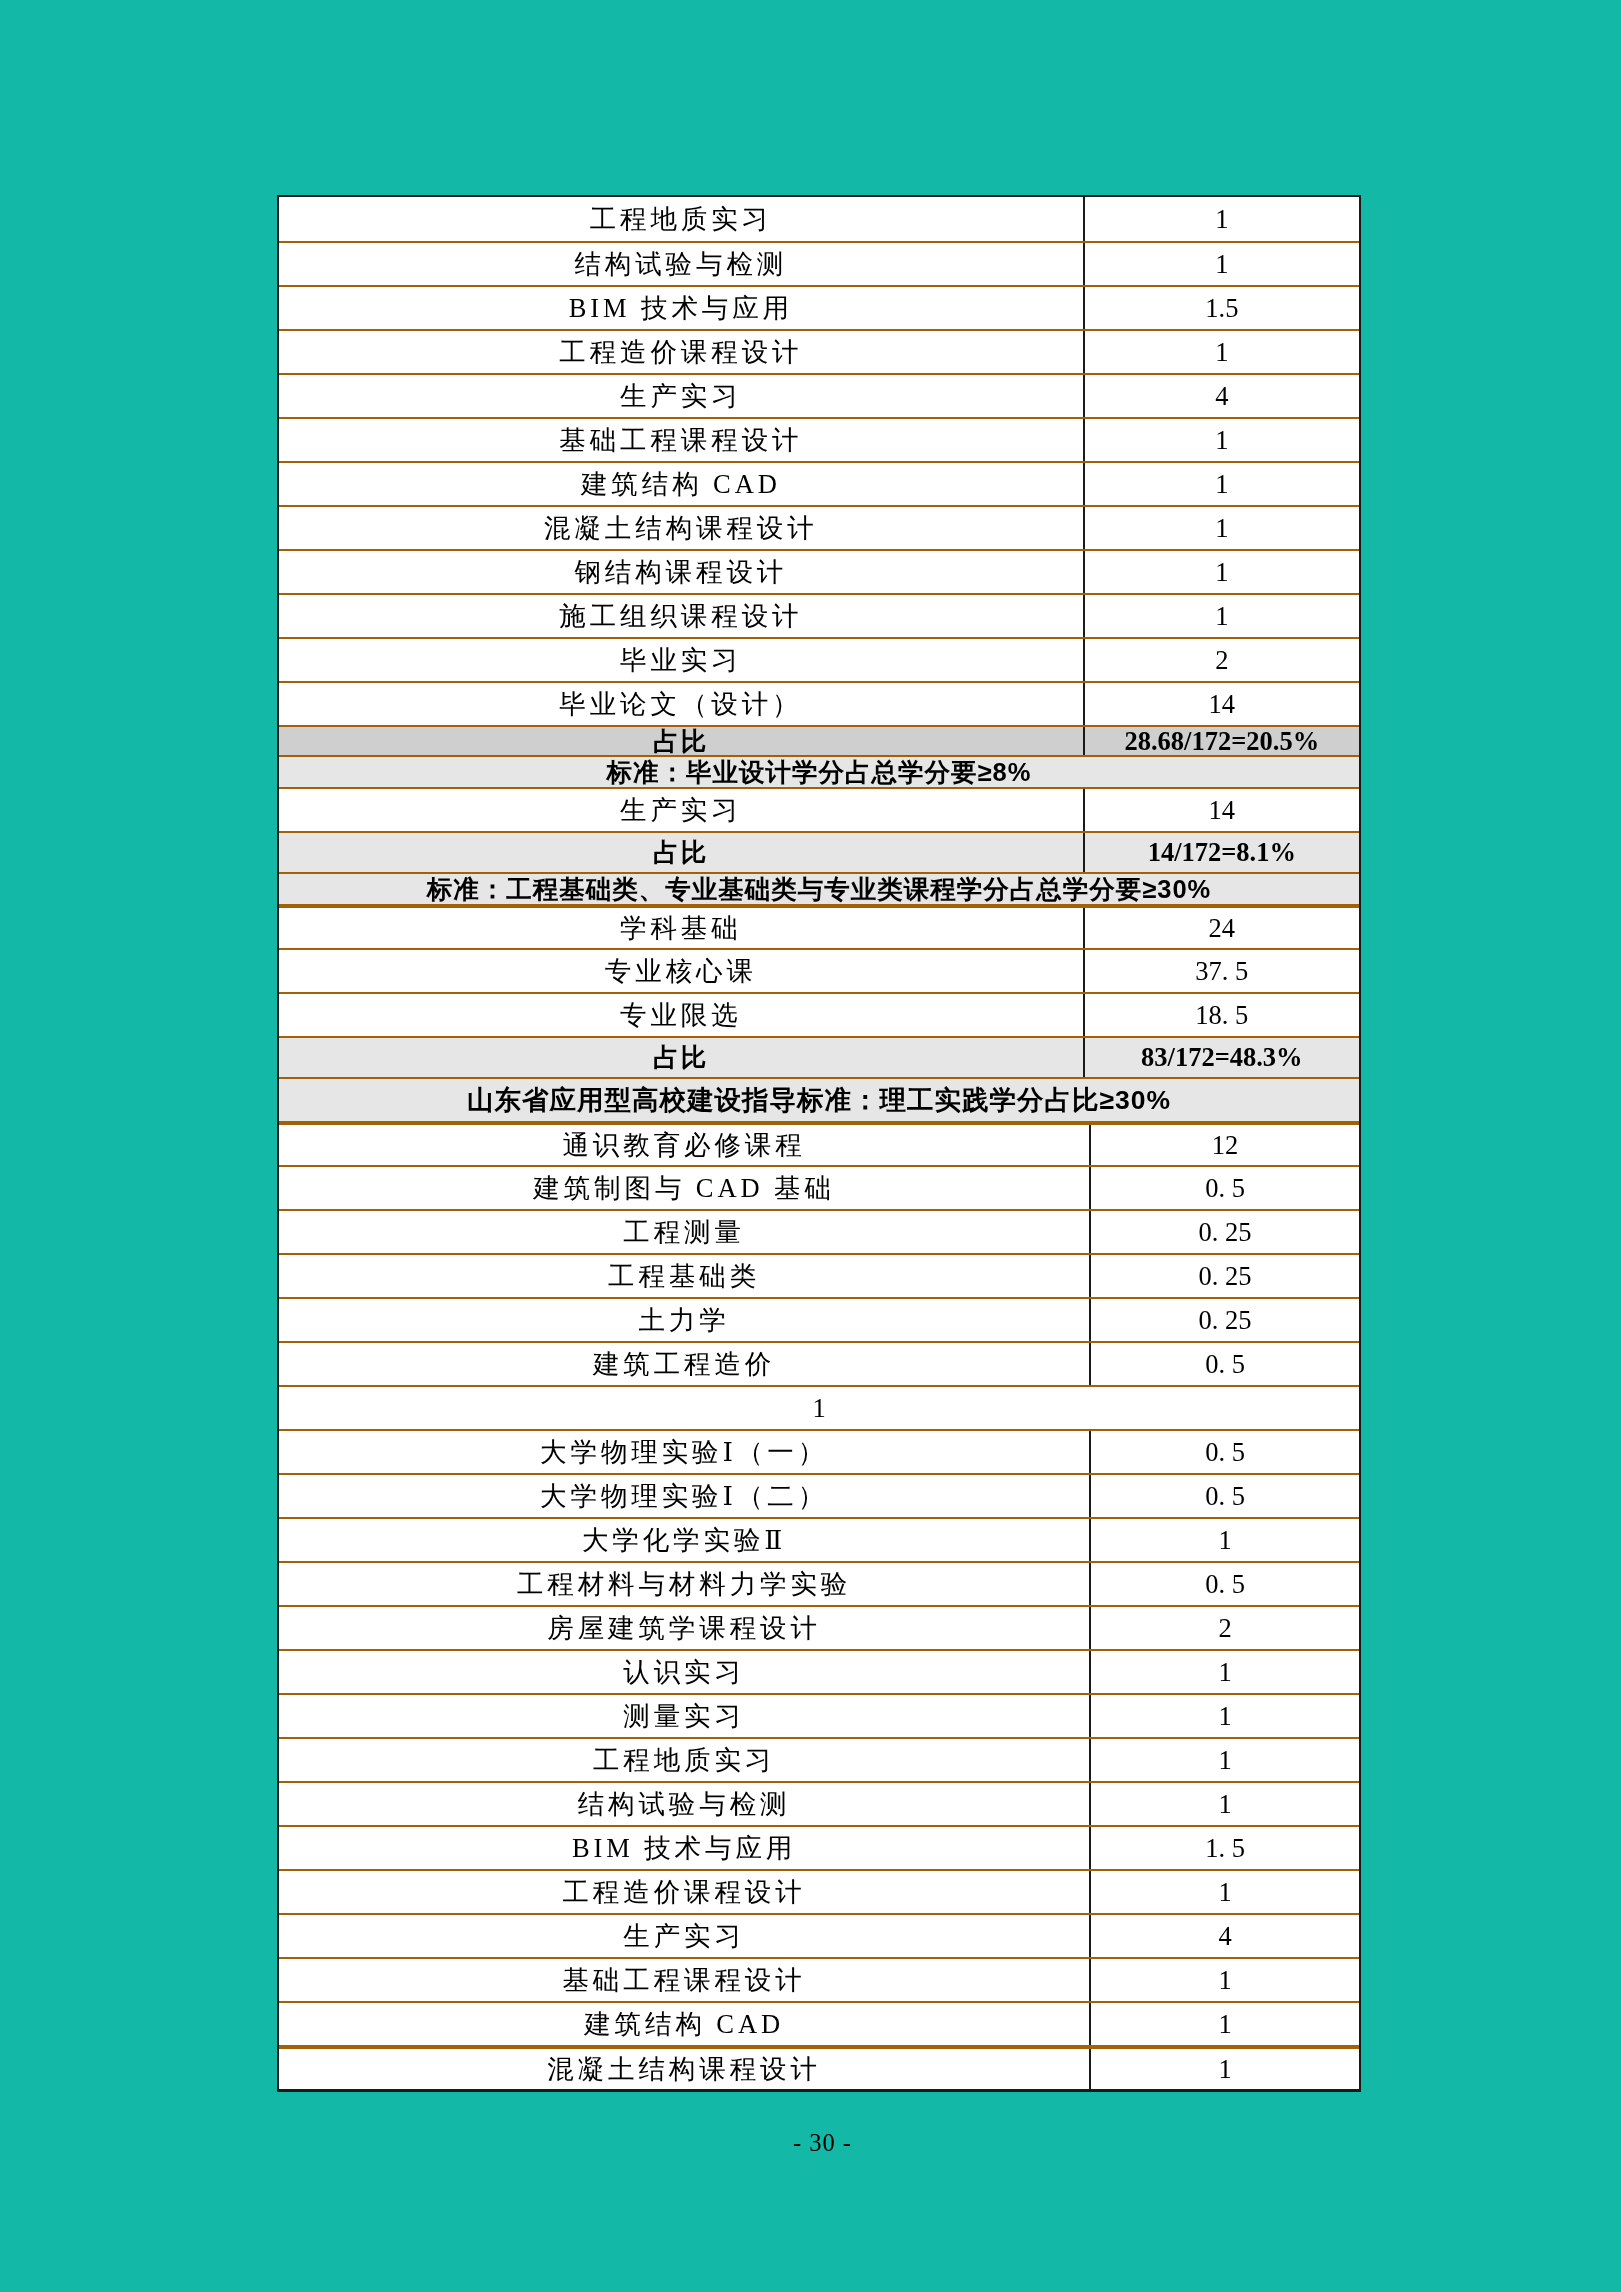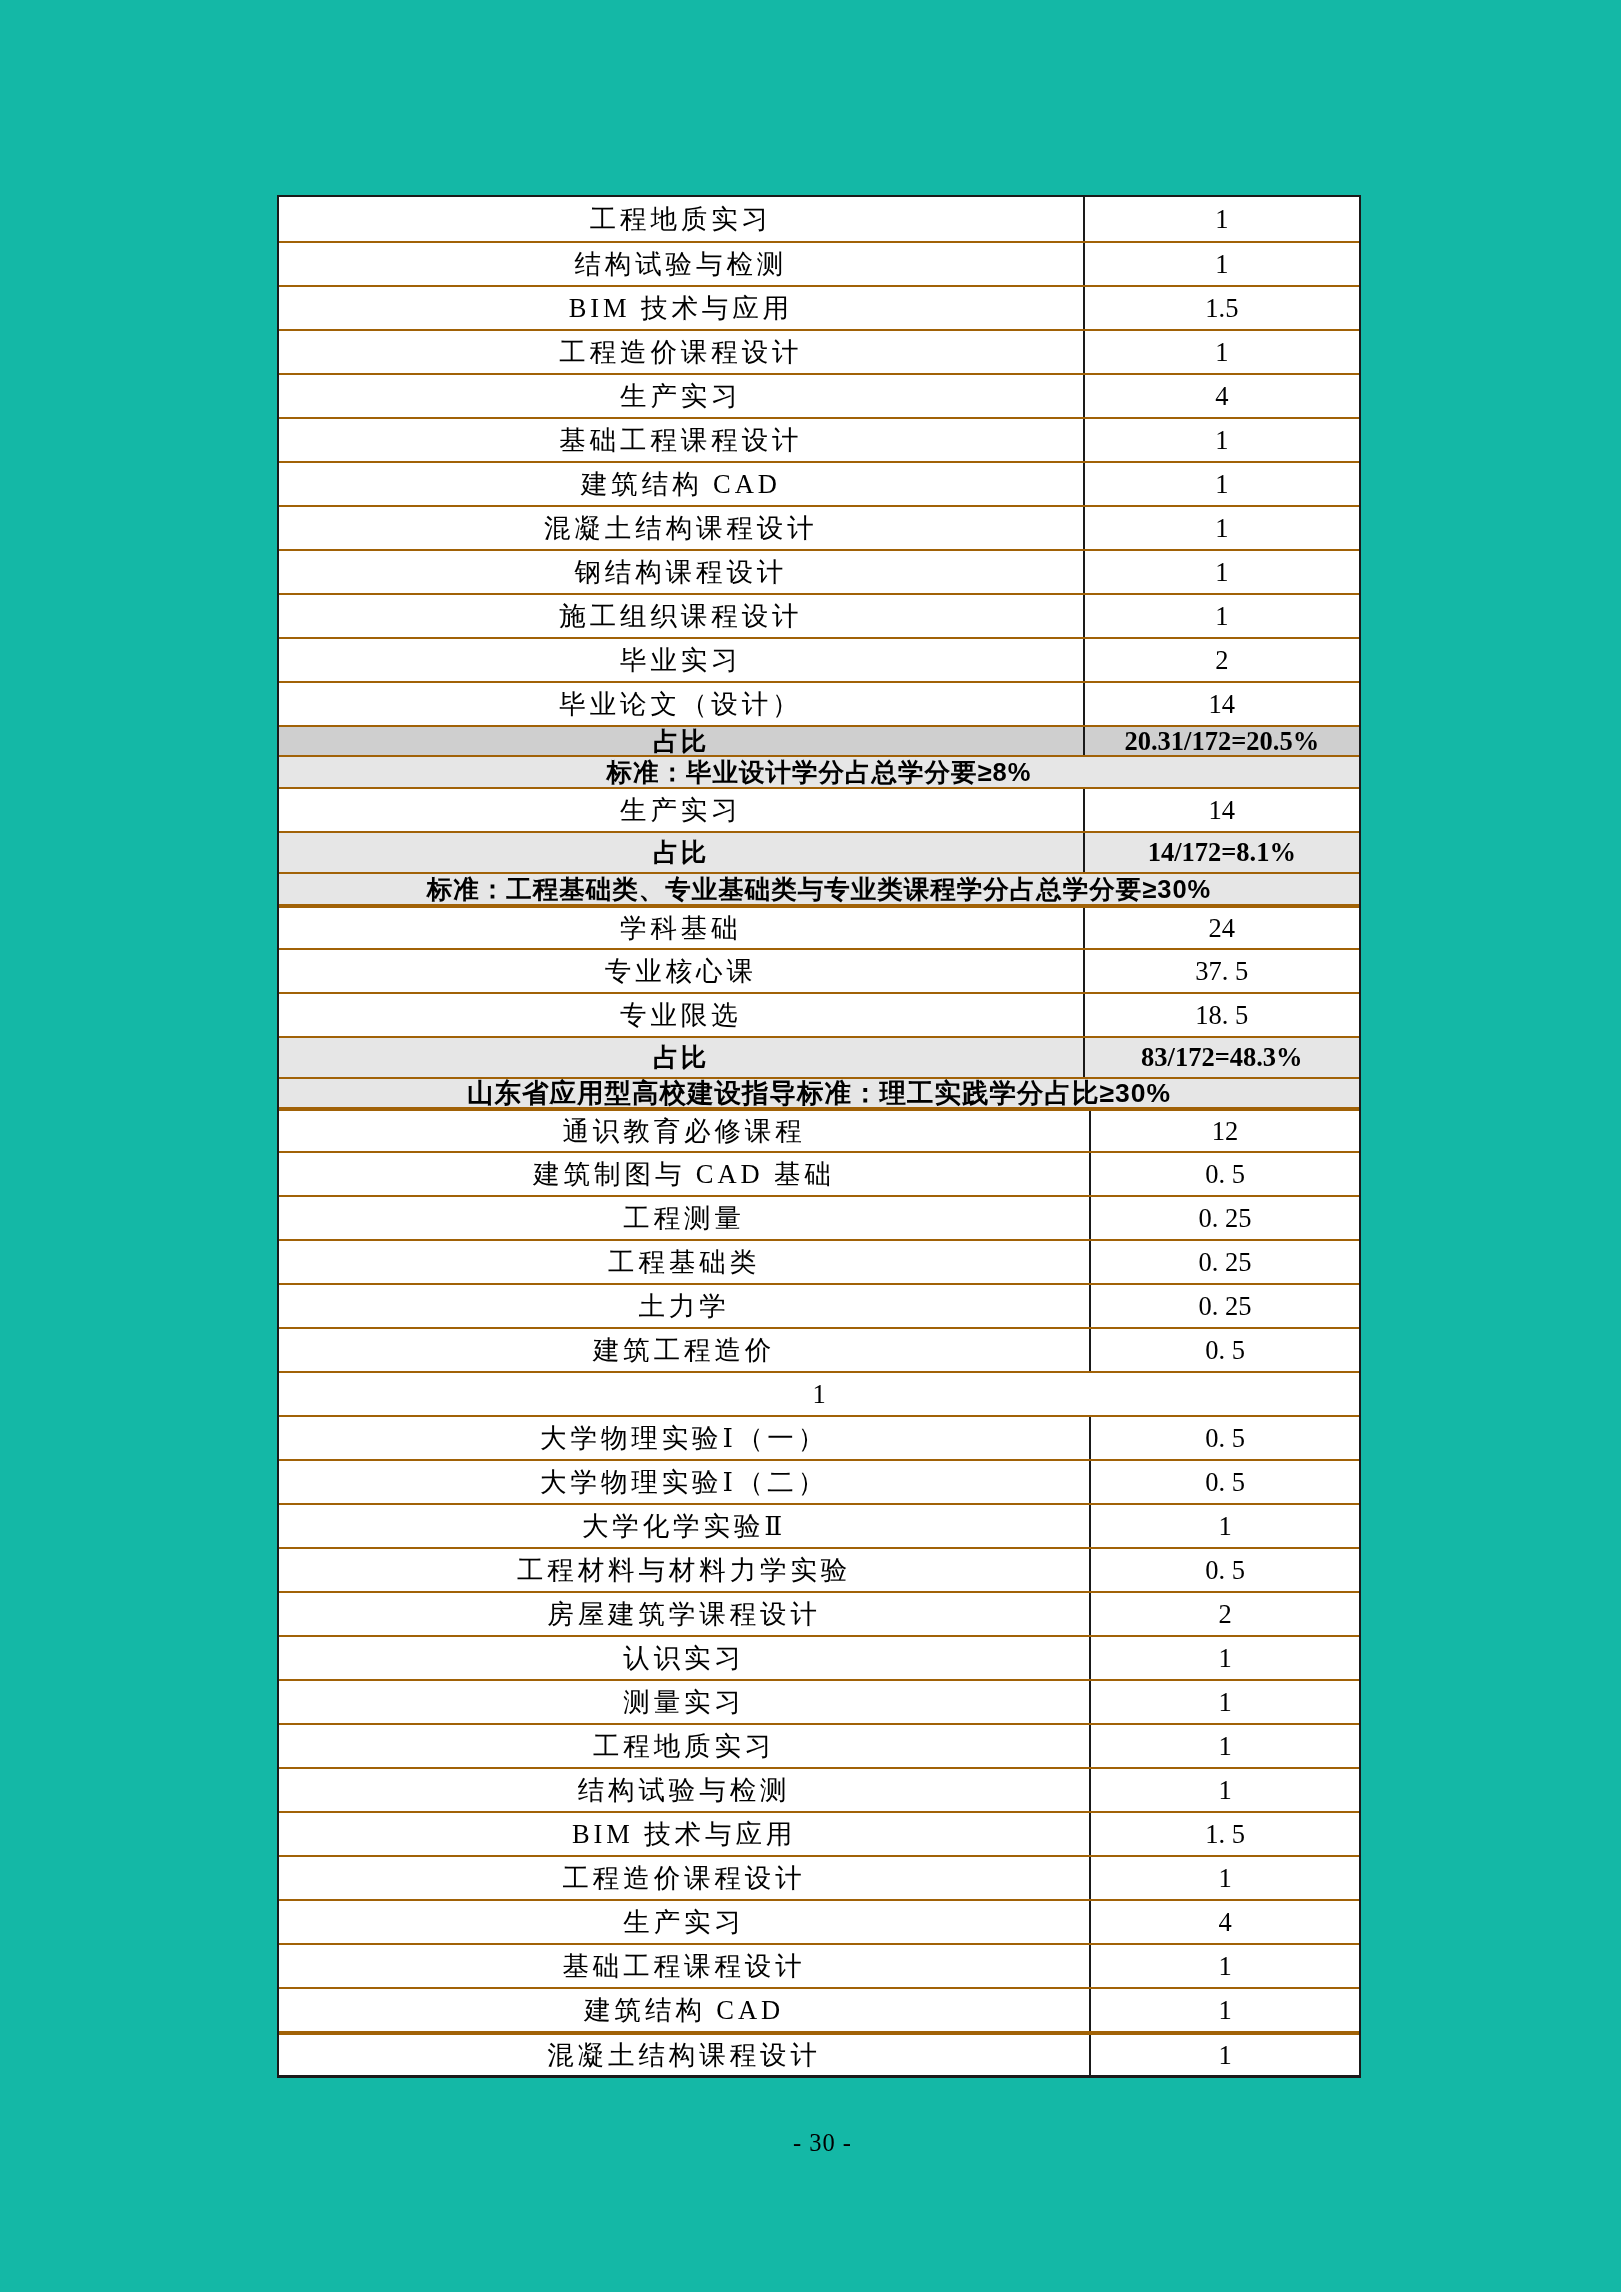--- a/index.html
+++ b/index.html
@@ -42,21 +42,21 @@
   }
   .t-row:first-child { border-top: none; }
   .t-row.thick-top { border-top-width: 4.9px; }
 
   
   .r-course     { height: 44px; }
   .r-course2    { height: 44px; }
   .r-ratio-dark { height: 30px; }
   .r-ratio      { height: 41px; }
   .r-standard   { height: 32px; }
-  .r-province   { height: 30px; }
+  .r-province   { height: 44px; }
 
   
   .cell-name {
     box-sizing: border-box;
     width: 74.6%;
     border-right: 2px solid #1a1a1a;
     display: flex;
     align-items: center;
     justify-content: center;
     font-size: 26.5px;
@@ -168,21 +168,21 @@
       <div class="t-row r-course">
         <div class="cell-name">毕业实习</div>
         <div class="cell-value">2</div>
       </div>
       <div class="t-row r-course">
         <div class="cell-name">毕业论文（设计）</div>
         <div class="cell-value">14</div>
       </div>
       <div class="t-row r-ratio-dark">
         <div class="cell-name">占比</div>
-        <div class="cell-value">20.31/172=20.5%</div>
+        <div class="cell-value">28.68/172=20.5%</div>
       </div>
       <div class="t-row r-standard">
         <div class="full-cell">标准：毕业设计学分占总学分要≥8%</div>
       </div>
       <div class="t-row r-course">
         <div class="cell-name">生产实习</div>
         <div class="cell-value">14</div>
       </div>
       <div class="t-row r-ratio">
         <div class="cell-name">占比</div>

